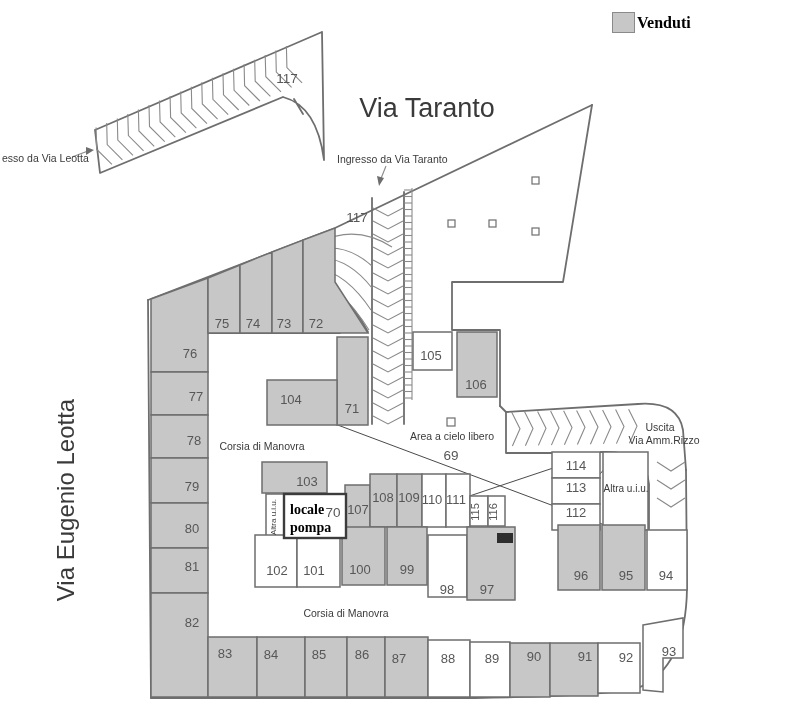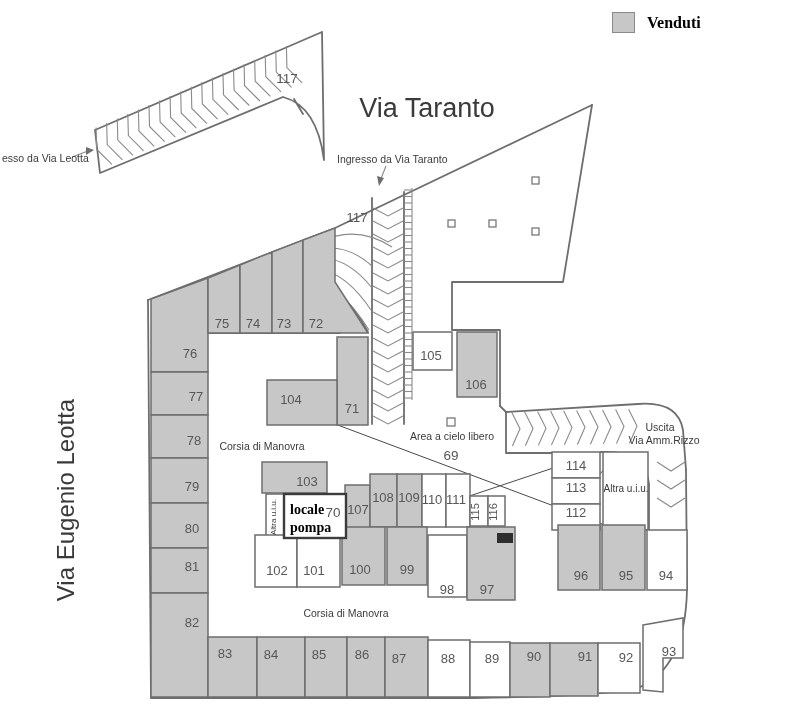--- a/index.html
+++ b/index.html
@@ -10,21 +10,21 @@
   .thin{fill:none;stroke:#8a8a8a;stroke-width:1.1;}
   .chev{fill:none;stroke:#8a8a8a;stroke-width:1.1;stroke-linejoin:miter;}
   .spot{fill:#ffffff;stroke:#6e6e6e;stroke-width:1.5;}
   .spot.sold{fill:#c7c7c7;}
   .num{font-family:"Liberation Sans",sans-serif;fill:#575757;}
   .ann{font-family:"Liberation Sans",sans-serif;fill:#3a3a3a;}
   .serifb{font-family:"Liberation Serif",serif;font-weight:bold;fill:#000;}
   .xline{fill:none;stroke:#4a4a4a;stroke-width:1;}
   .colsq{fill:#fff;stroke:#6e6e6e;stroke-width:1.2;}
   .pump{fill:#fff;stroke:#3c3c3c;stroke-width:2.4;}
-  .legend{position:absolute;left:612px;top:12px;display:flex;align-items:center;gap:12px;}
+  .legend{position:absolute;left:612px;top:12px;display:flex;align-items:center;gap:2px;}
   .legend .swatch{width:21px;height:19px;background:#c9c9c9;border:1px solid #8a8a8a;}
   .legend .lab{font-family:"Liberation Serif",serif;font-weight:bold;font-size:16px;color:#000;}
 </style>
 </head>
 <body>
 
 <div class="stage">
 
   <svg width="802" height="720" viewBox="0 0 802 720">
 

